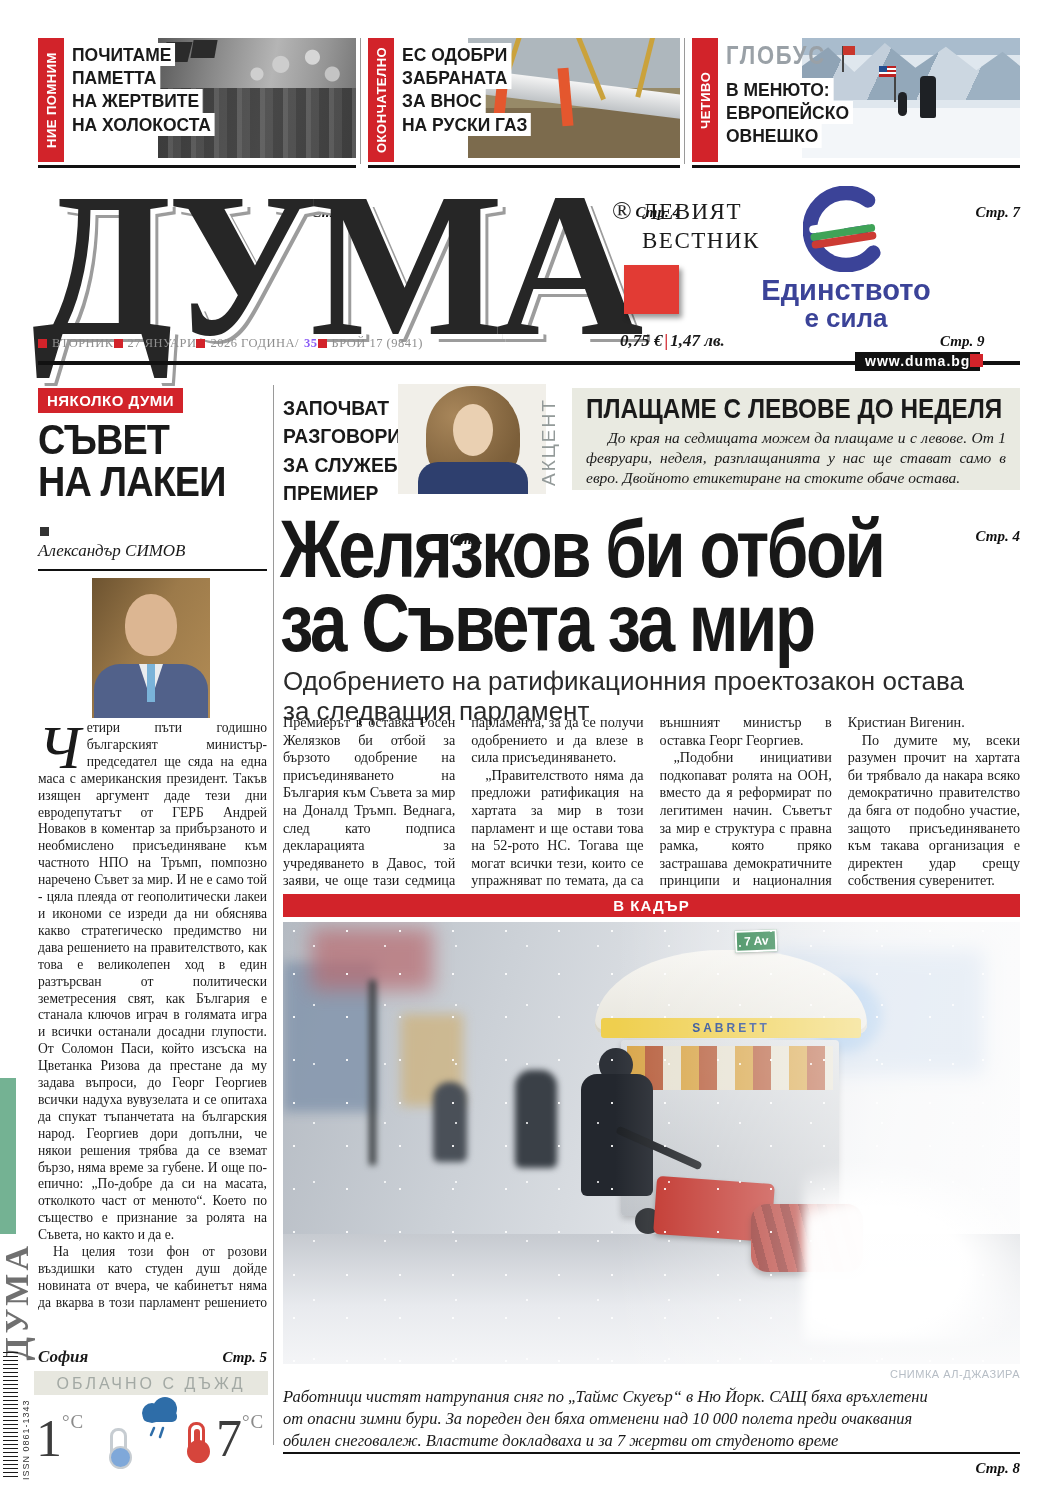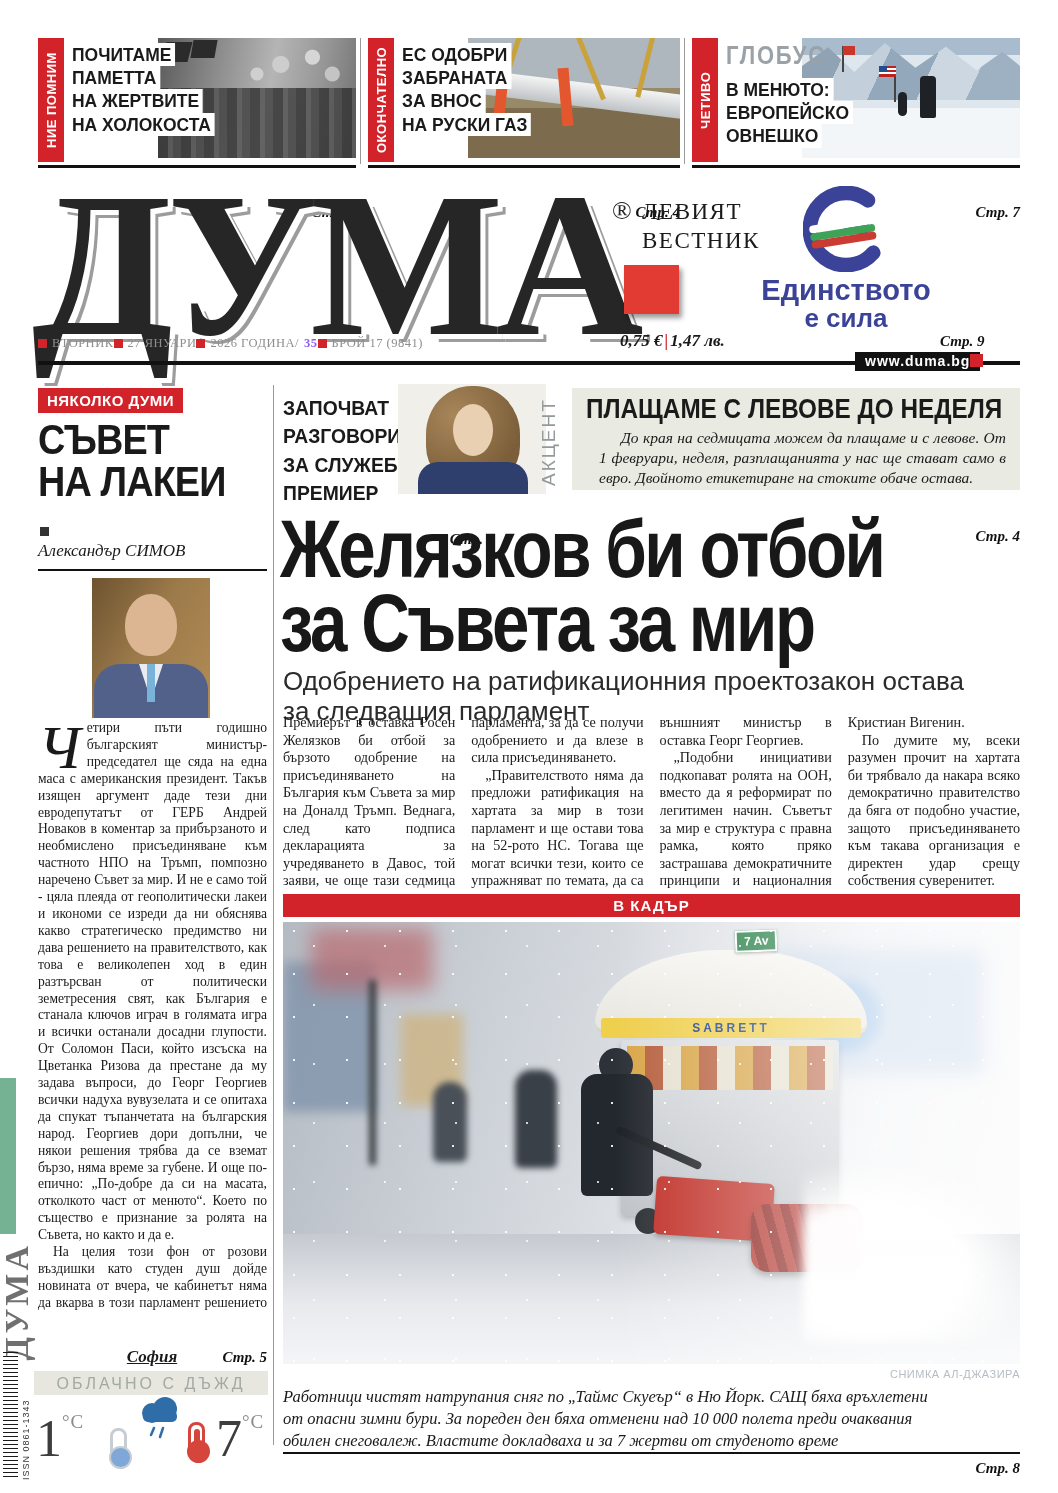--- a/index.html
+++ b/index.html
@@ -91,22 +91,22 @@
   .opshirt{position:absolute;left:47px;bottom:18px;width:24px;height:36px;background:#e9ecef;clip-path:polygon(0 0,100% 0,50% 100%);}
   .optie{position:absolute;left:55px;bottom:16px;width:8px;height:38px;background:#7ab3d9;}
   .oparticle{position:absolute;left:38px;top:720px;width:229px;height:592px;overflow:hidden;
              font-size:13.6px;line-height:16.9px;text-align:justify;}
   .oparticle p{margin:0;}
   .oparticle p+p{text-indent:15px;}
   .dropcap{float:left;font:400 62px/46px "Liberation Serif",serif;font-style:italic;padding:4px 6px 0 0;}
   .oppage{position:absolute;left:38px;top:1316px;width:229px;text-align:right;}
 
   
-  .wcity{position:absolute;left:38px;top:1347px;width:228px;text-align:center;
-         font:700 17px "Liberation Serif",serif;font-style:italic;text-decoration:underline;}
+  .wcity{position:absolute;left:38px;top:1347px;width:228px;text-align:left;
+         font:700 17px "Liberation Serif",serif;font-style:italic;}
   .wcond{position:absolute;left:34px;top:1371px;width:234px;height:24px;background:#e7e7df;color:#a3a9a4;
          font:400 16px/25px "Liberation Sans",sans-serif;letter-spacing:3px;text-align:center;}
   .wnum{position:absolute;top:1412px;font:400 52px/1 "Liberation Serif",serif;color:#3d3d3d;}
   .wunit{font-size:19px;color:#8a8a8a;vertical-align:28px;letter-spacing:1px;}
   .thermo{position:absolute;width:11px;height:30px;border:3px solid #c7cdd2;border-radius:8px;background:#fff;}
   .thermo:after{content:"";position:absolute;left:-4px;bottom:-8px;width:19px;height:19px;border-radius:50%;}
   .thermo.cold:after{background:#7fa8d9;border:2px solid #c7cdd2;}
   .thermo.warm{border-color:#d6453c;}
   .thermo.warm:after{background:#d6453c;border:2px solid #d6453c;}
   .thermo.warm:before{content:"";position:absolute;left:2.5px;top:4px;width:6px;height:24px;background:#d6453c;border-radius:3px;}
@@ -120,21 +120,21 @@
   .ioface{position:absolute;left:55px;top:20px;width:40px;height:52px;border-radius:50%;background:#ead0b2;}
   .ioblazer{position:absolute;left:20px;bottom:-6px;width:110px;height:38px;border-radius:20px 20px 0 0;background:#2e3f6e;}
   .iopage{position:absolute;left:398px;top:498px;width:148px;text-align:center;}
   .accentlbl{position:absolute;left:538px;top:390px;height:96px;display:flex;align-items:center;
              writing-mode:vertical-rl;transform:rotate(180deg);font:400 19px "Liberation Sans",sans-serif;
              color:#939a99;letter-spacing:2px;}
   .accentbox{position:absolute;left:572px;top:388px;width:448px;height:102px;background:#e9eae1;
              box-sizing:border-box;padding:7px 14px;overflow:hidden;}
   .accenttitle{font:700 27px/1.05 "Liberation Sans",sans-serif;transform:scaleX(.9);transform-origin:0 0;
                margin-bottom:5px;white-space:nowrap;}
-  .accenttext{font:400 15.5px/1.28 "Liberation Serif",serif;font-style:italic;text-align:justify;text-indent:22px;margin-left:13px;}
+  .accenttext{font:400 15.5px/1.28 "Liberation Serif",serif;font-style:italic;text-align:justify;text-indent:22px;}
   .accentpage{position:absolute;left:880px;top:495px;width:140px;text-align:right;}
 
   .leadhead{position:absolute;left:280px;top:512px;font:700 82px/74px "Liberation Sans",sans-serif;
             letter-spacing:-3px;transform:scaleX(.82);transform-origin:0 0;white-space:nowrap;color:#181818;}
   .leadsub{position:absolute;left:283px;top:666px;width:710px;font:400 26px/1.17 "Liberation Sans",sans-serif;color:#2b2b2b;}
   .cols{position:absolute;left:283px;top:714px;width:737px;height:176px;display:flex;gap:16px;}
   .col{flex:1;overflow:hidden;font-size:14.2px;line-height:17.6px;text-align:justify;}
   .col p{margin:0;}
   .col p+p{text-indent:14px;}
   .colpage{text-align:right;text-indent:0 !important;}

